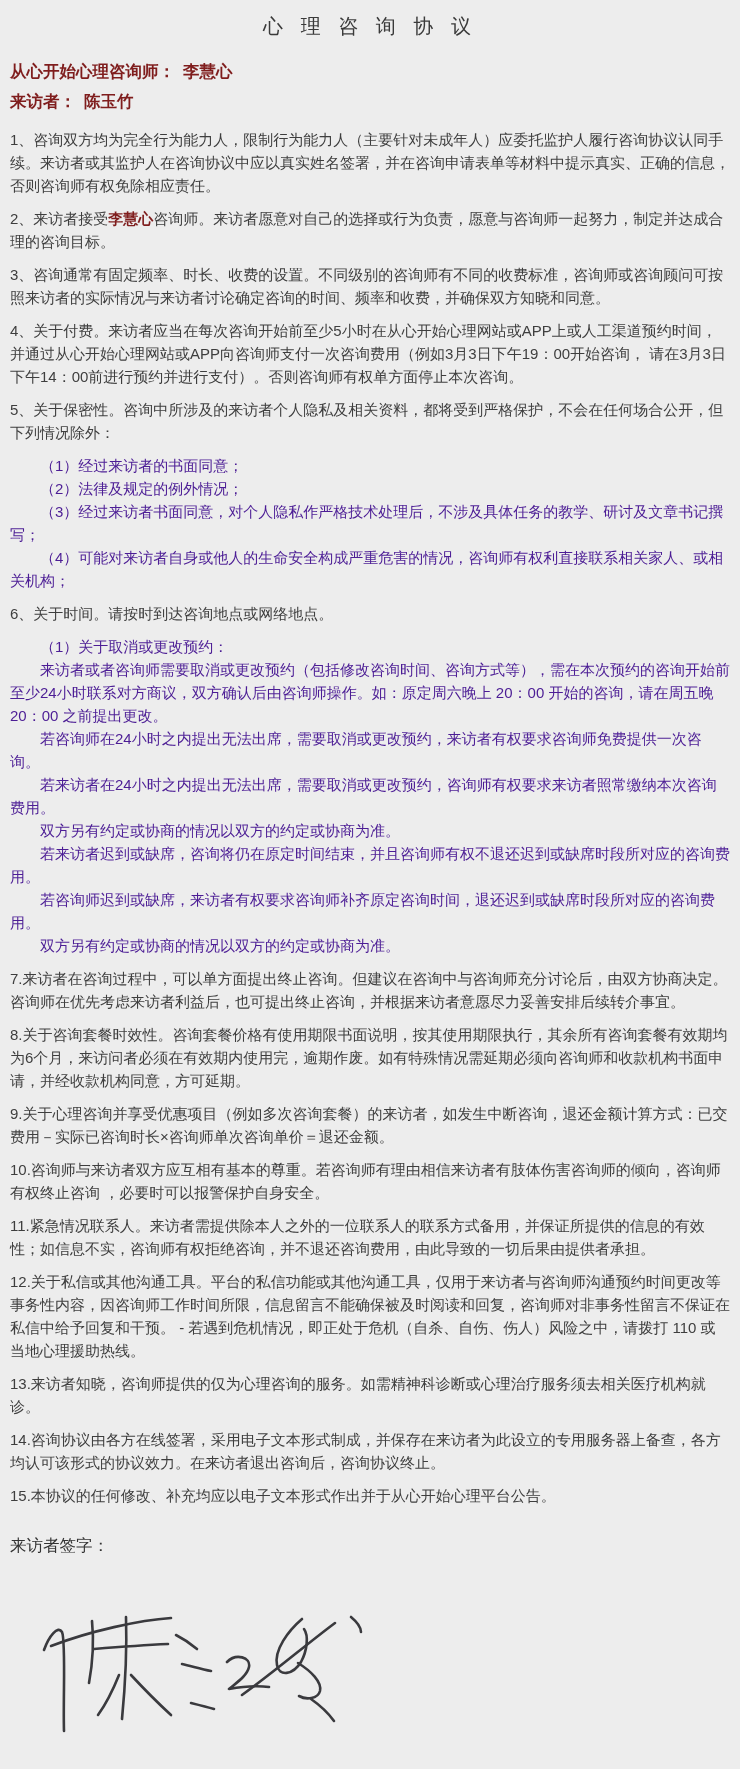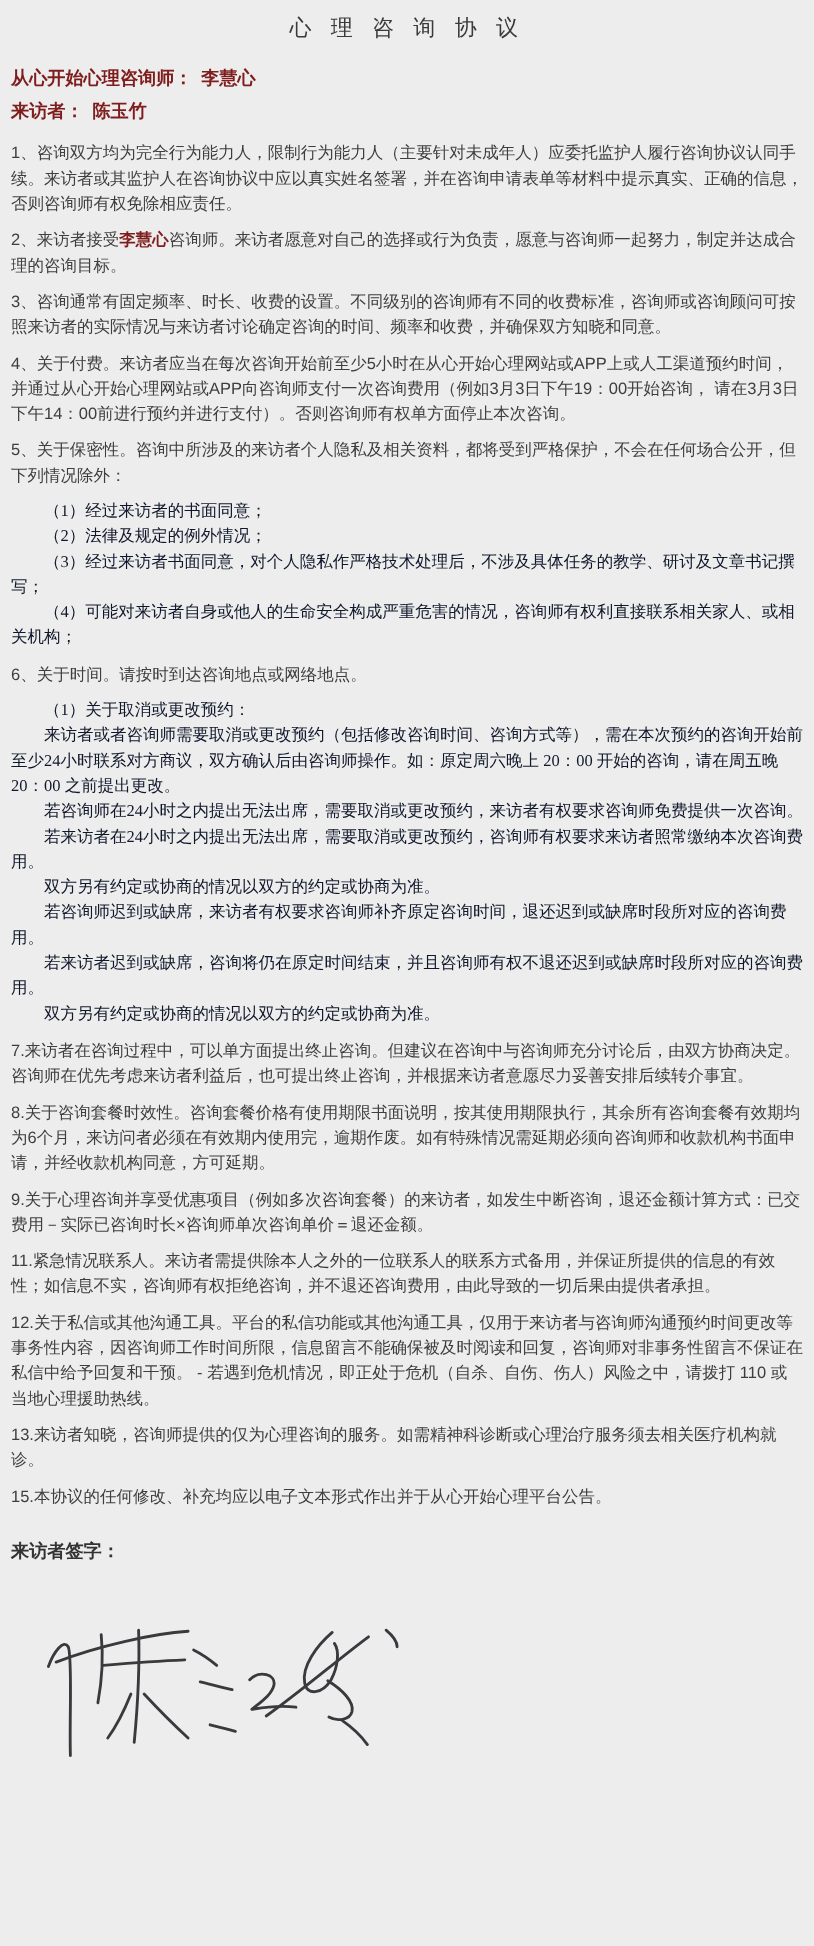--- a/index.html
+++ b/index.html
@@ -34,26 +34,25 @@
     font-size: 15px;
     line-height: 23px;
     margin: 10px 0;
     color: #3e3e3e;
   }
   p.sub {
     font-size: 15px;
     line-height: 23px;
     margin: 0;
     text-indent: 2em;
-    color: #0f172a;
-    font-family: Liberation Serif, serif;
+    color: #4c1d95;
   }
   p.clause b, .party-line { color: #7f1d1d; }
   .sign-label {
-    font-weight: bold;
+    font-weight: normal;
     font-size: 16.5px;
     line-height: 24px;
     margin-top: 26px;
     color: #333;
   }
   .signature-wrap {
     margin: 46px 0 0 20px;
     width: 340px;
     height: 140px;
   }
@@ -80,29 +79,31 @@
     <p class="sub">（1）经过来访者的书面同意；</p>
     <p class="sub">（2）法律及规定的例外情况；</p>
     <p class="sub">（3）经过来访者书面同意，对个人隐私作严格技术处理后，不涉及具体任务的教学、研讨及文章书记撰写；</p>
     <p class="sub">（4）可能对来访者自身或他人的生命安全构成严重危害的情况，咨询师有权利直接联系相关家人、或相关机构；</p>
     <p class="clause"><span>6、关于时间。请按时到达咨询地点或网络地点。</span></p>
     <p class="sub">（1）关于取消或更改预约：</p>
     <p class="sub">来访者或者咨询师需要取消或更改预约（包括修改咨询时间、咨询方式等），需在本次预约的咨询开始前至少24小时联系对方商议，双方确认后由咨询师操作。如：原定周六晚上 20：00 开始的咨询，请在周五晚 20：00 之前提出更改。</p>
     <p class="sub">若咨询师在24小时之内提出无法出席，需要取消或更改预约，来访者有权要求咨询师免费提供一次咨询。</p>
     <p class="sub">若来访者在24小时之内提出无法出席，需要取消或更改预约，咨询师有权要求来访者照常缴纳本次咨询费用。</p>
     <p class="sub">双方另有约定或协商的情况以双方的约定或协商为准。</p>
+    <p class="sub">若来访者迟到或缺席，咨询将仍在原定时间结束，并且咨询师有权不退还迟到或缺席时段所对应的咨询费用。</p>
     <p class="sub">若咨询师迟到或缺席，来访者有权要求咨询师补齐原定咨询时间，退还迟到或缺席时段所对应的咨询费用。</p>
-    <p class="sub">若来访者迟到或缺席，咨询将仍在原定时间结束，并且咨询师有权不退还迟到或缺席时段所对应的咨询费用。</p>
     <p class="sub">双方另有约定或协商的情况以双方的约定或协商为准。</p>
     <p class="clause"><span>7.来访者在咨询过程中，可以单方面提出终止咨询。但建议在咨询中与咨询师充分讨论后，由双方协商决定。咨询师在优先考虑来访者利益后，也可提出终止咨询，并根据来访者意愿尽力妥善安排后续转介事宜。</span></p>
     <p class="clause"><span>8.关于咨询套餐时效性。咨询套餐价格有使用期限书面说明，按其使用期限执行，其余所有咨询套餐有效期均为6个月，来访问者必须在有效期内使用完，逾期作废。如有特殊情况需延期必须向咨询师和收款机构书面申请，并经收款机构同意，方可延期。</span></p>
     <p class="clause"><span>9.关于心理咨询并享受优惠项目（例如多次咨询套餐）的来访者，如发生中断咨询，退还金额计算方式：已交费用－实际已咨询时长×咨询师单次咨询单价＝退还金额。</span></p>
+    <p class="clause"><span>10.咨询师与来访者双方应互相有基本的尊重。若咨询师有理由相信来访者有肢体伤害咨询师的倾向，咨询师有权终止咨询 ，必要时可以报警保护自身安全。</span></p>
     <p class="clause"><span>11.紧急情况联系人。来访者需提供除本人之外的一位联系人的联系方式备用，并保证所提供的信息的有效性；如信息不实，咨询师有权拒绝咨询，并不退还咨询费用，由此导致的一切后果由提供者承担。</span></p>
     <p class="clause"><span>12.关于私信或其他沟通工具。平台的私信功能或其他沟通工具，仅用于来访者与咨询师沟通预约时间更改等事务性内容，因咨询师工作时间所限，信息留言不能确保被及时阅读和回复，咨询师对非事务性留言不保证在私信中给予回复和干预。 - 若遇到危机情况，即正处于危机（自杀、自伤、伤人）风险之中，请拨打 110 或当地心理援助热线。</span></p>
     <p class="clause"><span>13.来访者知晓，咨询师提供的仅为心理咨询的服务。如需精神科诊断或心理治疗服务须去相关医疗机构就诊。</span></p>
+    <p class="clause"><span>14.咨询协议由各方在线签署，采用电子文本形式制成，并保存在来访者为此设立的专用服务器上备查，各方均认可该形式的协议效力。在来访者退出咨询后，咨询协议终止。</span></p>
     <p class="clause"><span>15.本协议的任何修改、补充均应以电子文本形式作出并于从心开始心理平台公告。</span></p>
   </div>
 
 <div class="sign-label">来访者签字：</div>
 
 <div class="signature-wrap">
   <svg width="340" height="140" viewBox="0 0 340 140" xmlns="http://www.w3.org/2000/svg">
     <g id="sig-ink" fill="none" stroke-width="2.6" stroke-linecap="round" stroke-linejoin="round" stroke="#3a3a3e">
       <path d="M14 47 C19 33 28 22 32 29 C36 38 33 95 34 128"></path>
       <path d="M21 43 C60 28 110 17 141 15"></path>

